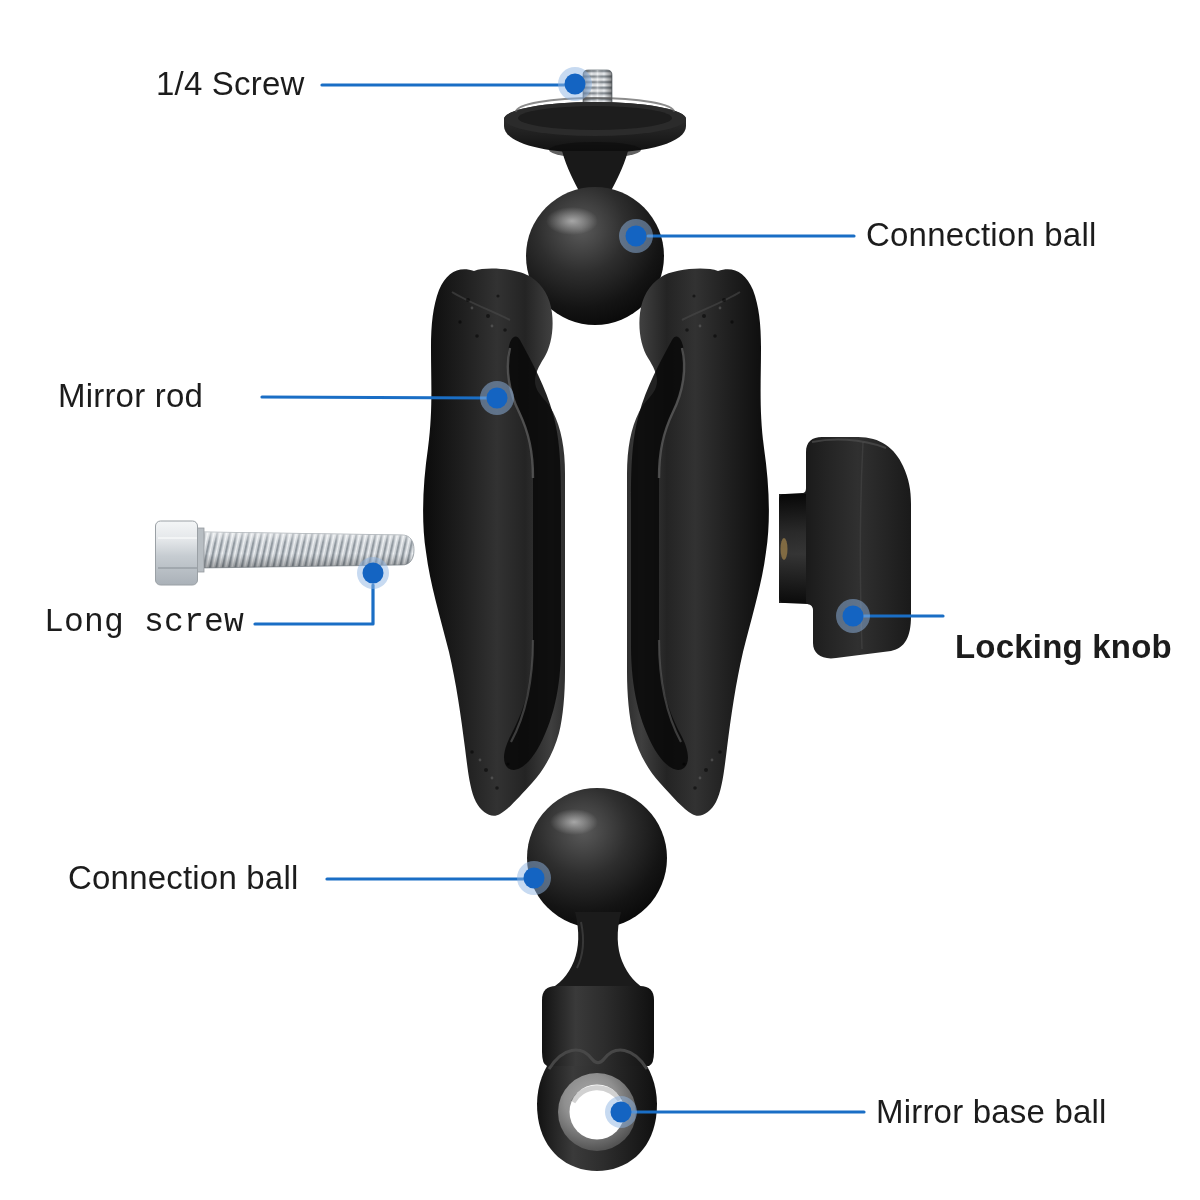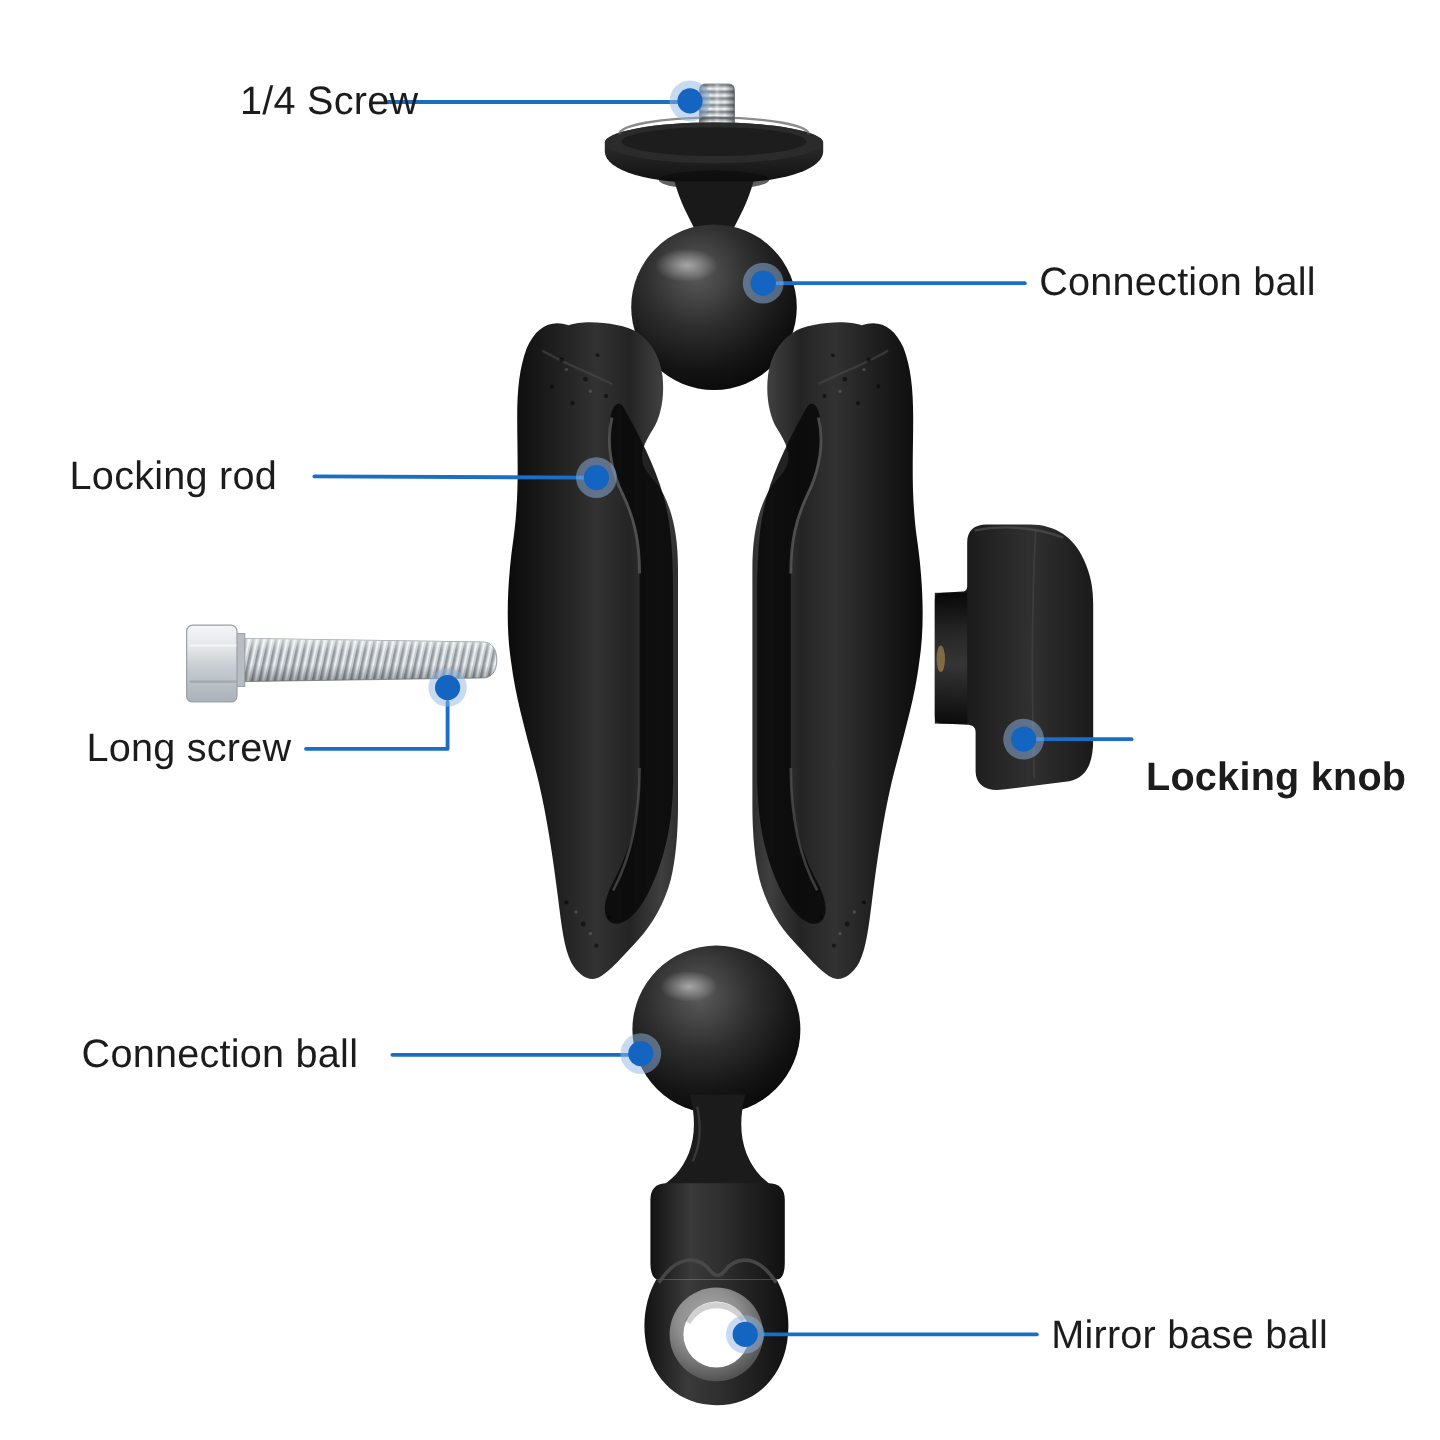--- a/index.html
+++ b/index.html
@@ -8,24 +8,24 @@
   html,body{margin:0;padding:0;background:var(--bg);}
   .stage{
     position:relative;width:1200px;height:1200px;overflow:hidden;background:var(--bg);
     font-family:"Liberation Sans",sans-serif;
   }
   .artwork{position:absolute;left:0;top:0;}
   .label{
     position:absolute;font-size:33px;line-height:1.1;color:var(--text);
     letter-spacing:.2px;white-space:nowrap;transform:translateY(-52%);
   }
-  #lbl-quarter-screw{left:156px;top:85px;margin-left:44px;}
+  #lbl-quarter-screw{left:156px;top:85px;}
   #lbl-connection-ball-top{left:866px;top:236px;}
   #lbl-support-rod{left:58px;top:397px;}
-  #lbl-long-screw{left:72px;top:624px;}
+  #lbl-long-screw{left:44px;top:624px;font-family:Liberation Mono, monospace;}
   #lbl-locking-knob{left:955px;top:648px;font-weight:bold;}
   #lbl-connection-ball-bottom{left:68px;top:879px;}
   #lbl-mirror-base-hole{left:876px;top:1113px;}
   .callout-line{stroke:var(--accent);stroke-width:3.2;fill:none;stroke-linecap:round;stroke-linejoin:round;}
   .dot-halo{fill:var(--halo);fill-opacity:.5;}
   .dot-core{fill:var(--dot);}
 </style>
 </head>
 <body>
 
@@ -251,18 +251,18 @@
       </g>
       <g>
         <circle class="dot-halo" cx="621" cy="1112" r="16"></circle>
           <circle class="dot-core" cx="621" cy="1112" r="10.5"></circle>
       </g>
     </g>
   </svg>
 
   <div class="label" id="lbl-quarter-screw">1/4 Screw</div>
   <div class="label" id="lbl-connection-ball-top">Connection ball</div>
-  <div class="label" id="lbl-support-rod">Locking rod</div>
+  <div class="label" id="lbl-support-rod">Mirror rod</div>
   <div class="label" id="lbl-long-screw">Long screw</div>
   <div class="label" id="lbl-locking-knob">Locking knob</div>
   <div class="label" id="lbl-connection-ball-bottom">Connection ball</div>
   <div class="label" id="lbl-mirror-base-hole">Mirror base ball</div>
 </div>
 
 </body></html>

